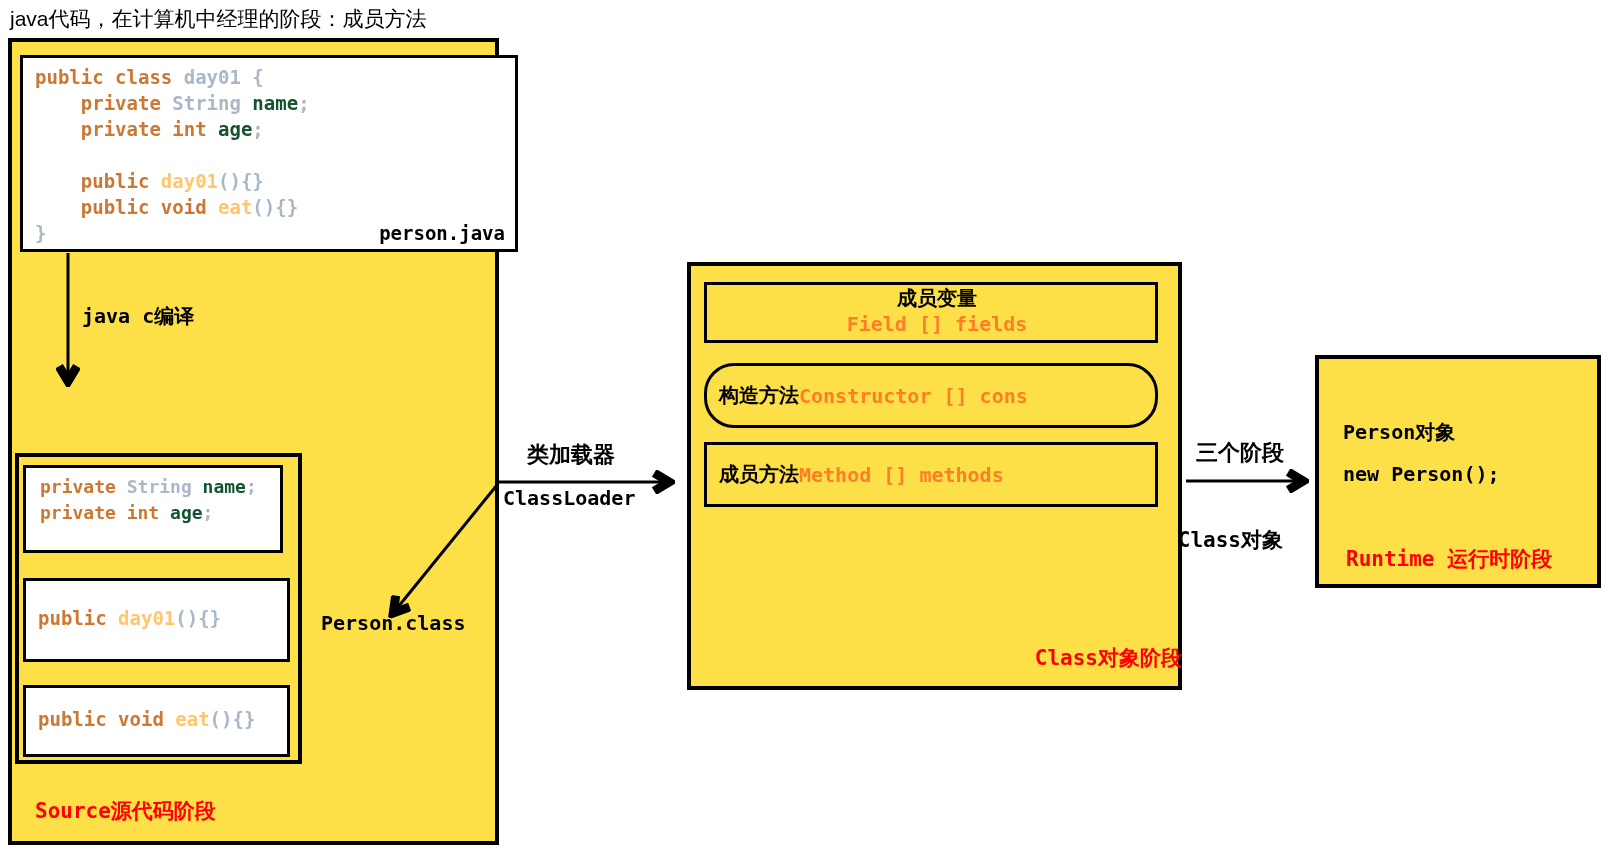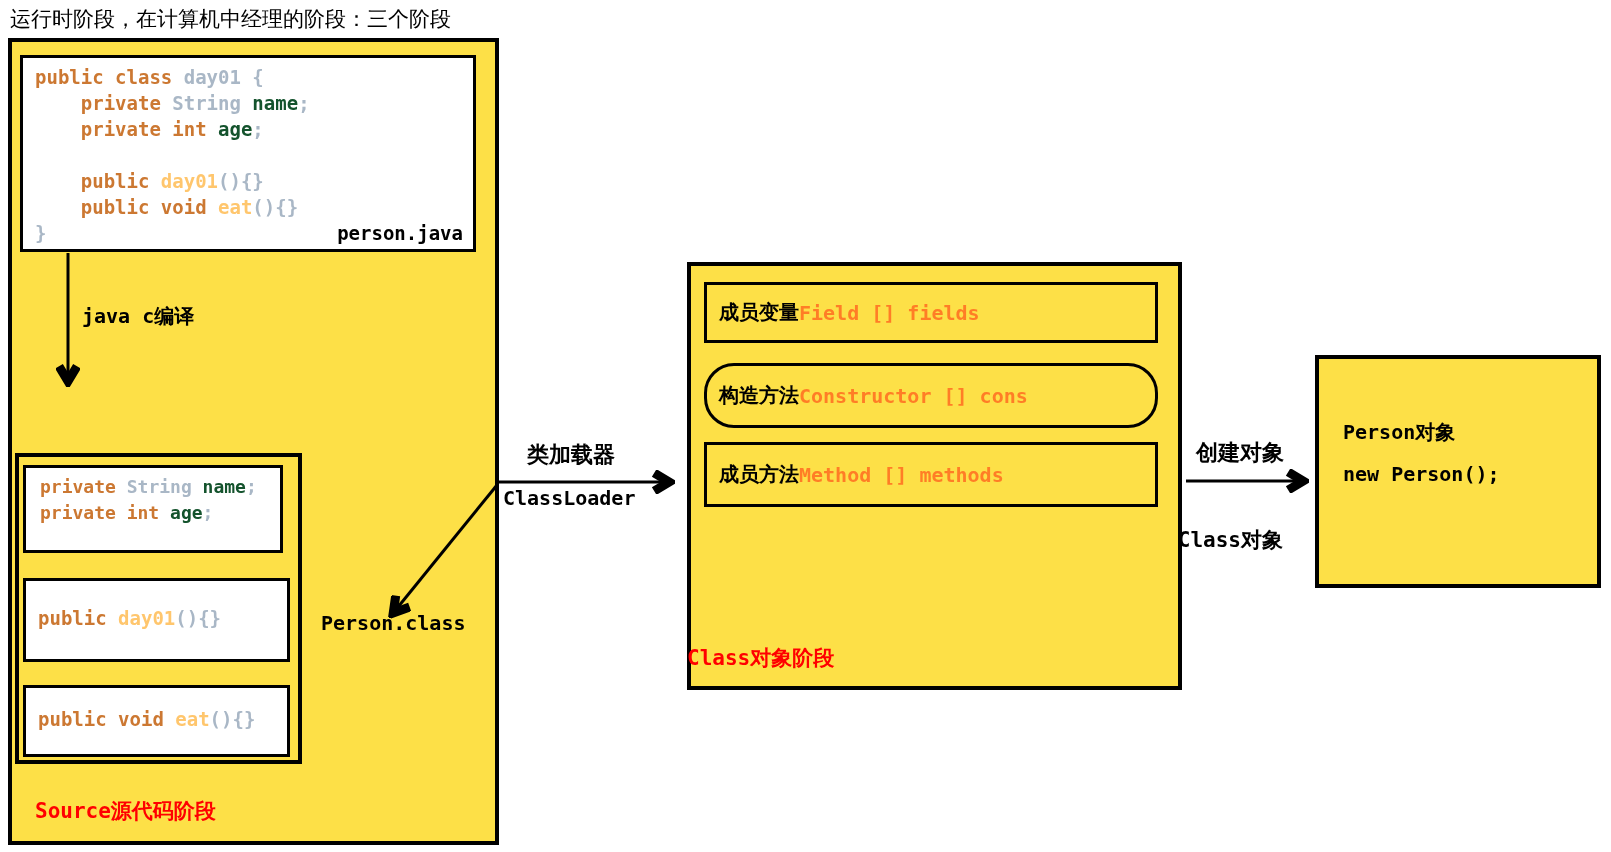--- a/index.html
+++ b/index.html
@@ -10,21 +10,21 @@
   .abs{position:absolute;}
   .box{position:absolute;border:4px solid #000;box-sizing:border-box;background:#fde047;}
   .box-thin{position:absolute;border:3px solid #000;box-sizing:border-box;background:#fff;}
 
   .page-title{left:10px;top:5px;font-family:"Liberation Sans",sans-serif;font-size:21px;color:#000;}
 
   
   .outer-box{left:8px;top:38px;width:491px;height:807px;}
 
   
-  .code-box{left:20px;top:55px;width:456px;height:197px;padding:6px 10px 16px 12px;
+  .code-box{left:20px;top:55px;width:498px;height:197px;padding:6px 10px 16px 12px;
             font-size:19px;font-weight:bold;line-height:26px;}
   .code-line{height:26px;white-space:pre;}
   .kw{color:#CC7832;}
   .cls{color:#A9B7C6;}
   .fld{color:#14532d;}
   .mth{color:#FFC66D;}
   .pun{color:#A9B7C6;}
   .filename{position:absolute;right:10px;bottom:3px;color:#000;font-size:19px;font-weight:bold;}
 
   
@@ -44,43 +44,43 @@
   
   .loader-cn{left:527px;top:440px;font-size:22px;font-weight:bold;}
   .loader-en{left:503px;top:486px;font-size:20px;font-weight:bold;}
   .person-class{left:321px;top:611px;font-size:20px;font-weight:bold;}
 
   
   .class-panel{left:687px;top:262px;width:495px;height:428px;}
   .class-row{left:704px;width:454px;display:flex;align-items:center;padding-left:12px;
              font-size:20px;font-weight:bold;box-sizing:border-box;position:absolute;
              border:3px solid #000;}
-  .row-fields{top:282px;height:61px;}
+  .row-fields{top:282px;height:61px;flex-direction:column;}
   .row-cons{top:363px;height:65px;border-radius:30px;}
   .row-methods{top:442px;height:65px;}
   .row-en{color:#FF7D26;}
   .class-obj-label{left:687px;top:526px;width:596px;text-align:right;font-size:21px;font-weight:bold;}
-  .class-stage{left:687px;top:644px;width:495px;text-align:left;}
+  .class-stage{left:687px;top:644px;width:495px;text-align:right;}
 
   
   .create-label{left:1196px;top:438px;font-size:22px;font-weight:bold;}
   .runtime-panel{left:1315px;top:355px;width:286px;height:233px;}
   .runtime-title{left:24px;top:60px;font-size:20px;font-weight:bold;}
   .runtime-code{left:24px;top:103px;font-size:20px;font-weight:bold;}
   .runtime-stage{left:27px;top:186px;}
 
   svg.arrows{position:absolute;left:0;top:0;width:1611px;height:852px;pointer-events:none;}
   svg.arrows path{stroke:#000;stroke-width:3;fill:none;}
 </style>
 </head>
 <body>
 
 <div class="canvas">
 
-  <div class="abs page-title">运行时阶段，在计算机中经理的阶段：三个阶段</div>
+  <div class="abs page-title">java代码，在计算机中经理的阶段：成员方法</div>
 
   <div class="box outer-box"></div>
 
   <div class="box-thin code-box">
     <div class="code-line"><span class="kw">public class </span><span class="cls">day01 </span><span class="pun">{</span></div>
     <div class="code-line"><span class="kw">    private </span><span class="cls">String </span><span class="fld">name</span><span class="pun">;</span></div>
     <div class="code-line"><span class="kw">    private int </span><span class="fld">age</span><span class="pun">;</span></div>
     <div class="code-line"><span></span></div>
     <div class="code-line"><span class="kw">    public </span><span class="mth">day01</span><span class="pun">(){}</span></div>
     <div class="code-line"><span class="kw">    public void </span><span class="mth">eat</span><span class="pun">(){}</span></div>
@@ -120,24 +120,25 @@
     <span>构造方法</span>
       <span class="row-en">Constructor [] cons</span>
   </div>
   <div class="class-row row-methods">
     <span>成员方法</span>
       <span class="row-en">Method [] methods</span>
   </div>
   <div class="abs class-obj-label">Class对象</div>
   <div class="abs stage-red class-stage">Class对象阶段</div>
 
-  <div class="abs create-label">创建对象</div>
+  <div class="abs create-label">三个阶段</div>
   <div class="box runtime-panel">
     <div class="abs runtime-title">Person对象</div>
     <div class="abs runtime-code">new Person();</div>
+    <div class="abs stage-red runtime-stage">Runtime 运行时阶段</div>
   </div>
 
   <svg class="arrows" viewBox="0 0 1611 852">
     <defs>
       <marker id="vhead" markerWidth="8" markerHeight="8" refX="5.6" refY="4" orient="auto">
         <path d="M1,1 L6,4 L1,7" fill="none" stroke="#000" stroke-width="1.4"></path>
       </marker>
     </defs>
     <path d="M68,253 L68,380" marker-end="url(#vhead)"></path>
     <path d="M499,482 L668,482" marker-end="url(#vhead)"></path>

